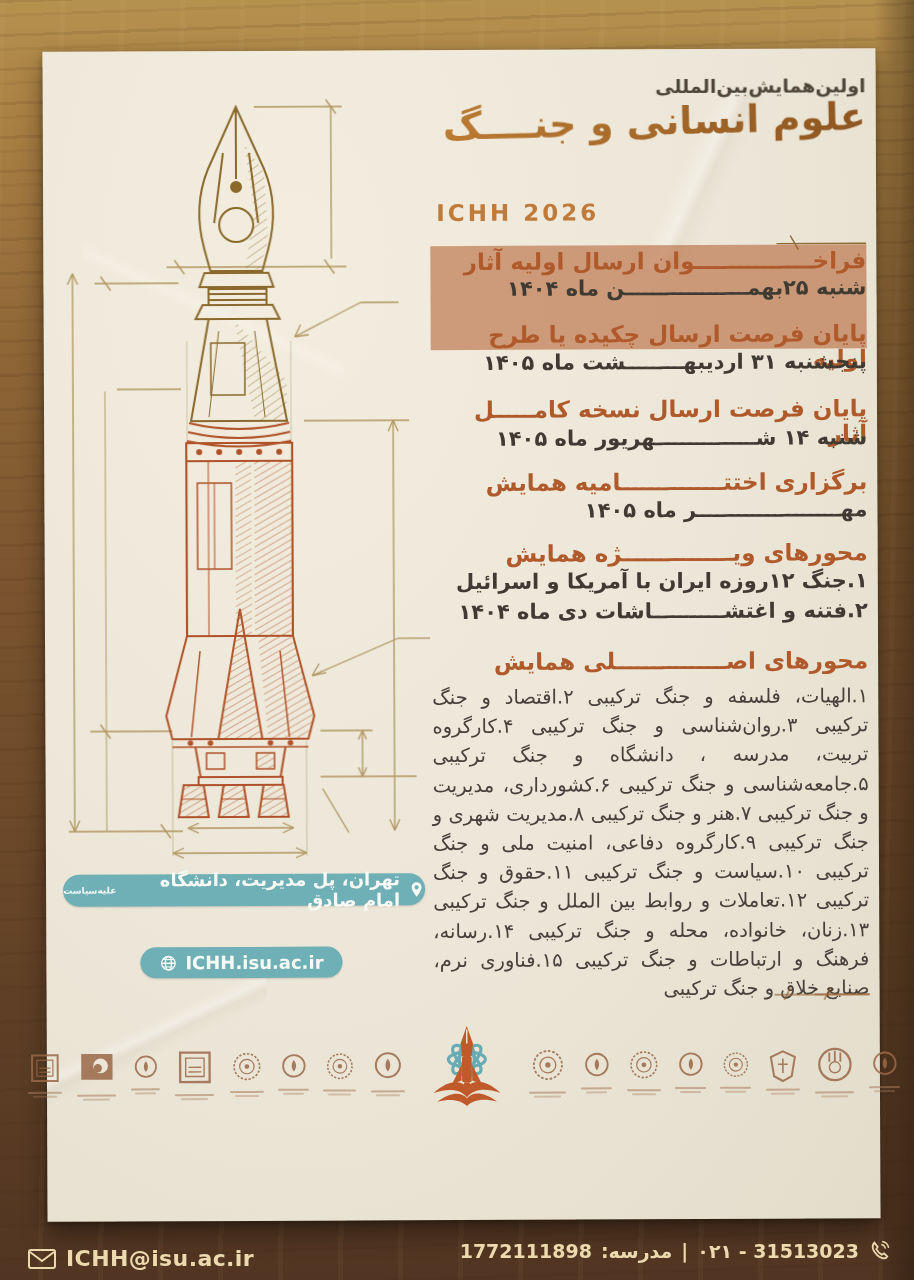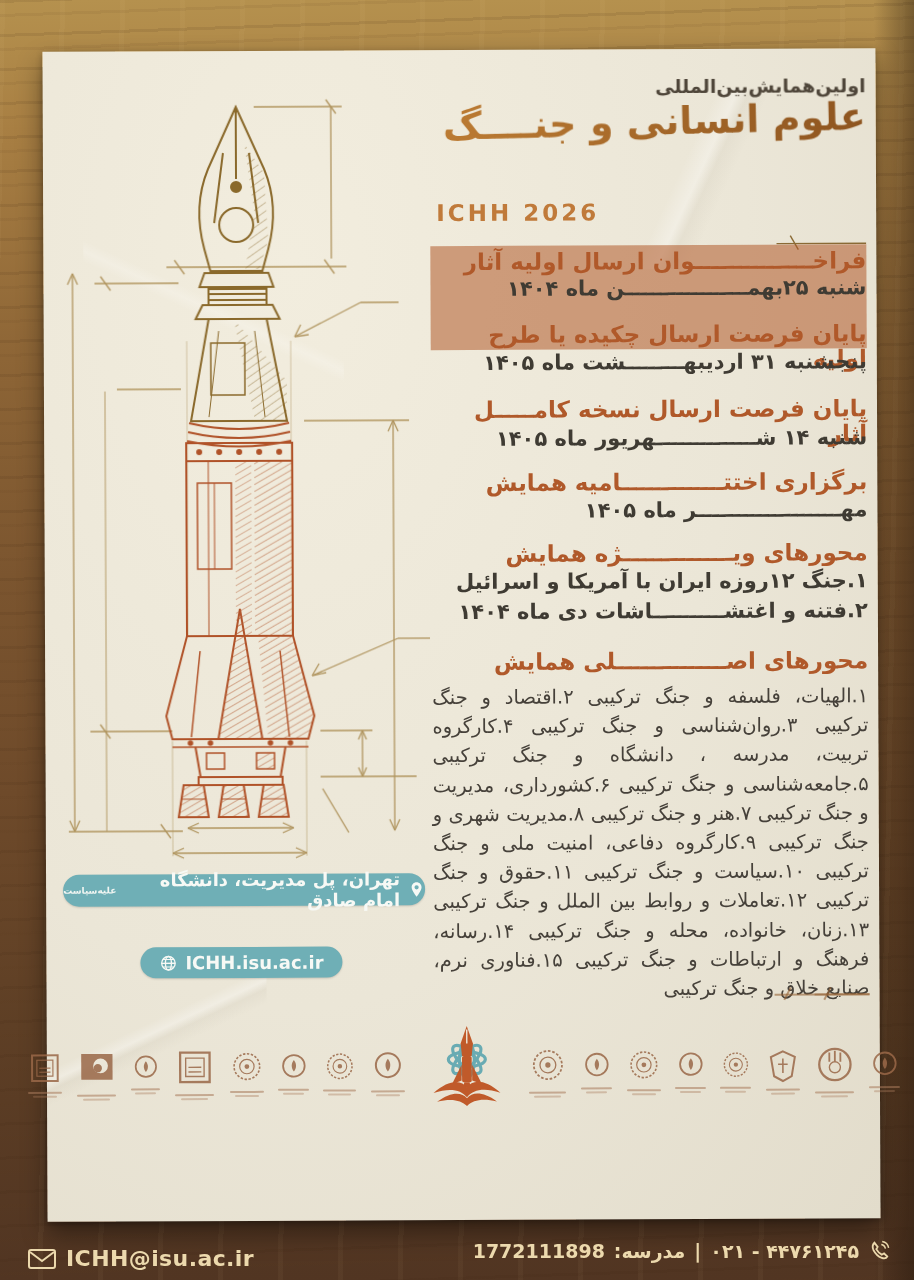--- a/index.html
+++ b/index.html
@@ -440,18 +440,18 @@
     <span>ICHH@isu.ac.ir</span>
   </div>
   <div class="f-phone">
     <span style="display:flex">
       <svg width="22" height="22" viewBox="0 0 24 24" fill="none" stroke="#ecd9ad" stroke-width="2">
         <path d="M7,3 C5,5 4.6,8 6,11 C8,15 11,18 15,19.5 C18,20.6 20,20 21,18 L17.5,14.5 L15,16 C12.4,14.6 10.6,12.8 9,10 L10.5,7.5 Z"></path>
         <path d="M14.5,5 a5.5,5.5 0 0 1 4.5,4.5" stroke-width="1.6"></path>
         <path d="M15.5,1.6 a8.5,8.5 0 0 1 7,7" stroke-width="1.6"></path>
       </svg>
     </span>
-    <span>۴۴۷۶۱۲۴۵ - ۰۲۱</span>
+    <span>31513023 - ۰۲۱</span>
     <span>|</span>
     <span>مدرسه:</span>
     <span>1772111898</span>
   </div>
 </div>
 
 </body></html>

